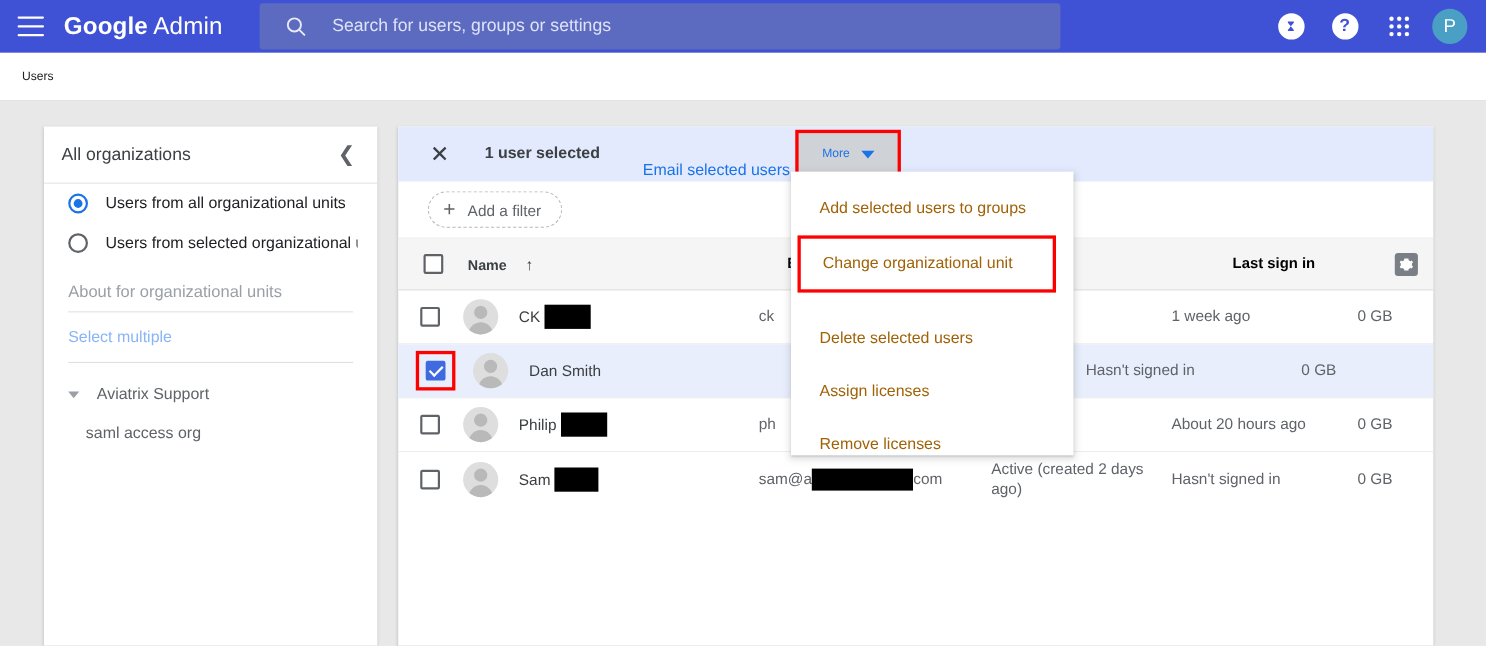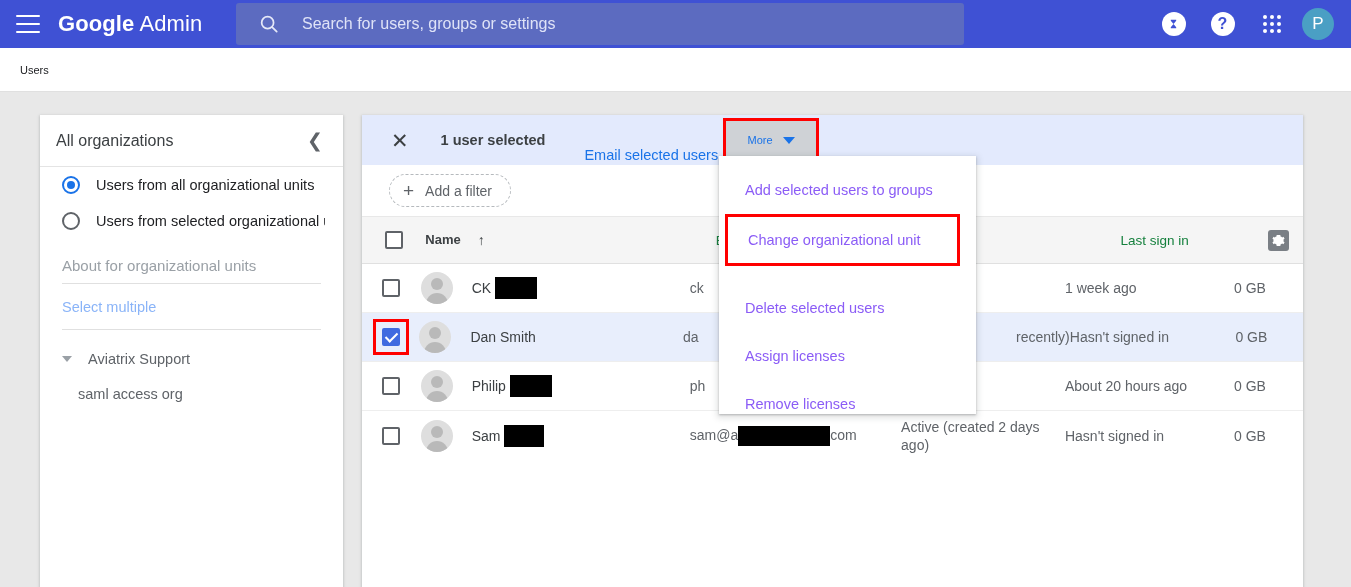--- a/index.html
+++ b/index.html
@@ -144,28 +144,28 @@
   .cb {
     width: 18px; height: 18px; border: 2px solid #5f6368; border-radius: 2px;
     flex: 0 0 auto; cursor: pointer; background: #fff;
   }
   .cb.checked { background: #3f6ae0; border-color: #3f6ae0; position: relative; }
   .cb.checked::after {
     content: ""; position: absolute; left: 4px; top: 0px; width: 5px; height: 10px;
     border: solid #fff; border-width: 0 2px 2px 0; transform: rotate(45deg);
   }
   .col-cb { width: 68px; display: flex; justify-content: center; }
-  .col-name { width: 312px; display: flex; align-items: flex-start; }
+  .col-name { width: 312px; display: flex; align-items: center; }
   .col-email { width: 245px; }
   .col-status { width: 190px; }
   .col-signin { width: 196px; }
   .col-gb { width: 80px; }
 
   .th-label { font-size: 13px; font-weight: bold; color: #3c4043; }
-  .th-label.muted { font-weight: normal; color: #15803d; font-size: 13.5px; }
+  .th-label.muted { font-weight: bold; color: #000000; font-size: 13.5px; }
   .sort-arrow { margin-left: 17px; font-size: 14px; color: #3c4043; }
   .gear {
     position: absolute; right: 14px; top: 13px; width: 21px; height: 21px;
     border-radius: 3px; background: #7a7f85; display: flex; align-items: center;
     justify-content: center; cursor: pointer;
   }
 
   .trow { height: 49px; display: flex; align-items: center; border-bottom: 1px solid #eeeeee; }
   .trow.sel { background: #e8eefc; }
   .avatar {
@@ -189,21 +189,21 @@
   .cb-hl { border: 3px solid #ff0000; padding: 6px; display: inline-flex; }
 
   
   .menu {
     position: absolute; left: 719px; top: 156px; width: 257px; height: 258px;
     background: #fff; box-shadow: 0 2px 6px 2px rgba(60,64,67,.15), 0 1px 2px rgba(60,64,67,.3);
     z-index: 40;
   }
   .menu-item {
     height: 48px; display: flex; align-items: center; padding-left: 26px;
-    font-size: 14.5px; color: #8b5cf6; cursor: pointer;
+    font-size: 14.5px; color: #a16207; cursor: pointer;
   }
   .menu-item:first-child { margin-top: 10px; }
   .menu-item.hl { border: 3px solid #ff0000; height: 52px; margin: 0 16px 18px 6px; padding-left: 20px; }
 </style>
 </head>
 <body>
 
 <div class="topbar">
   <div class="hamburger">
     <span></span>
@@ -353,23 +353,20 @@
         <span class="cb checked"></span>
       </span>
     </div>
     <div class="col-name name-wrap">
       <span class="avatar"></span>
       <span class="cell-text">Dan Smith</span>
     </div>
     <div class="col-email">
       <span class="cell-muted">da</span>
     </div>
-    <div class="col-status">
-      <span class="cell-muted" style="margin-left:126px;">recently)</span>
-    </div>
     <div class="col-signin">
       <span class="cell-muted">Hasn't signed in</span>
     </div>
     <div class="col-gb">
       <span class="cell-muted">0 GB</span>
     </div>
   </div>
 
   <div class="trow">
     <div class="col-cb">

